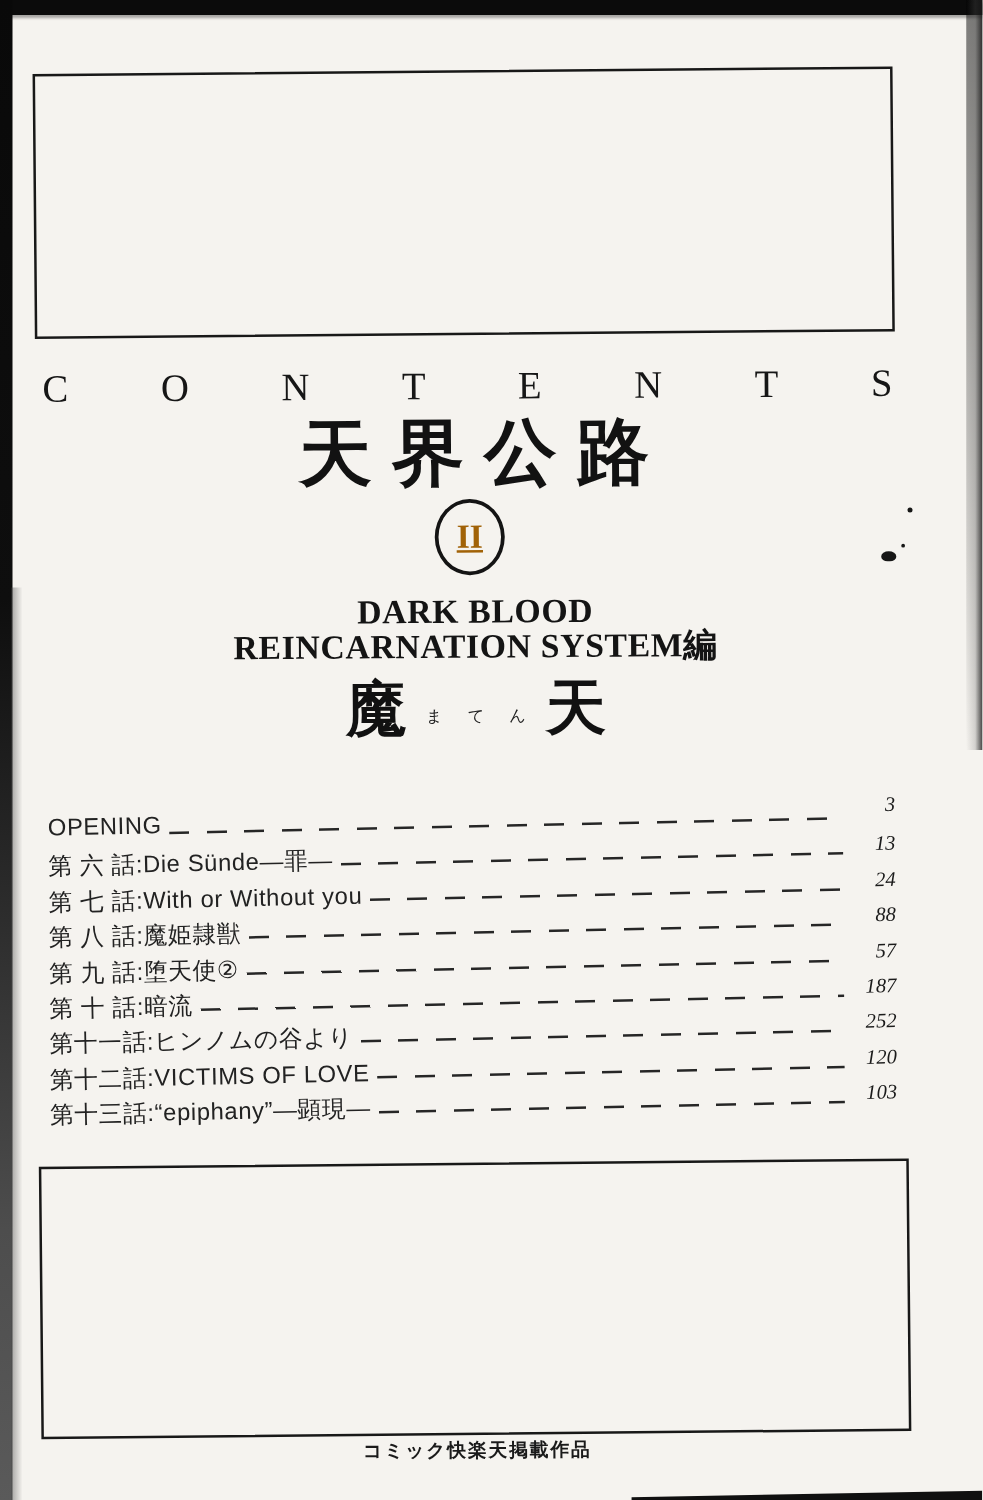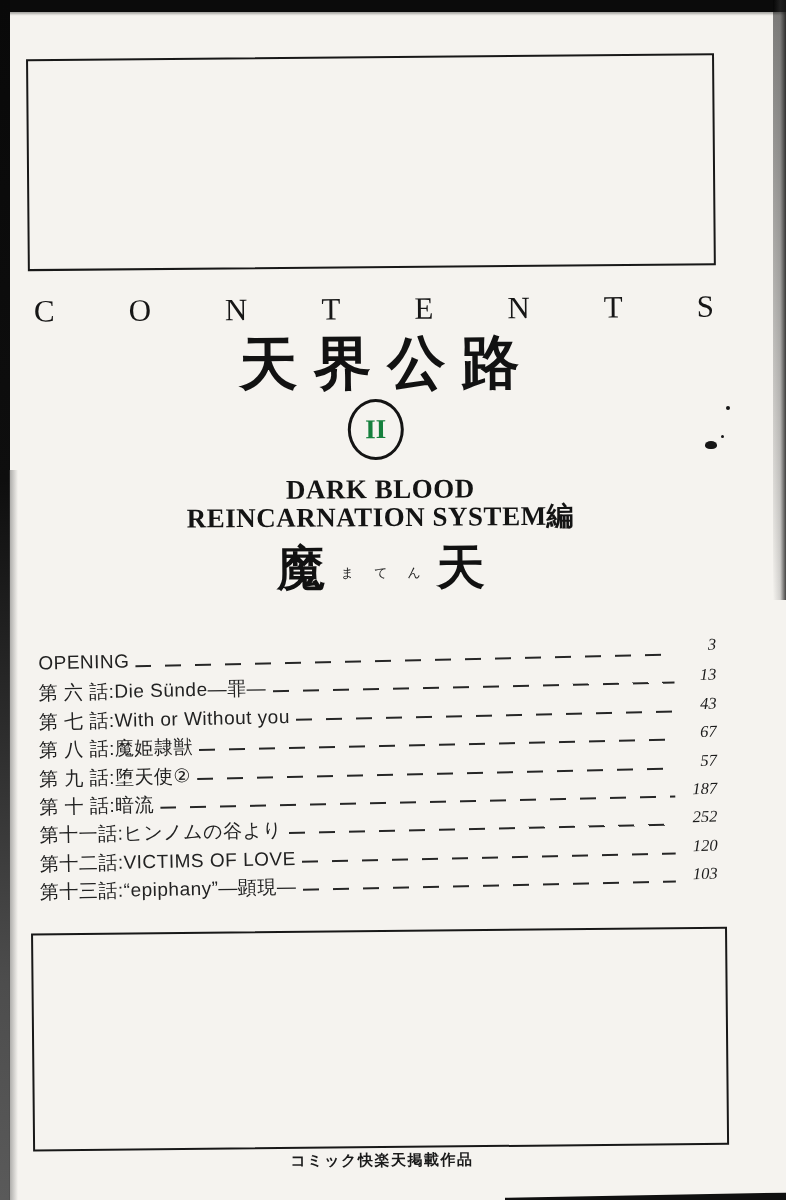--- a/index.html
+++ b/index.html
@@ -63,21 +63,21 @@
     font-size: 58px; line-height: 62px; font-weight: bold;
     letter-spacing: 16px; text-indent: 16px;
     color: #121212;
   }
 
   .volume-circle {
     position: absolute; left: 349px; top: 399px; width: 50px; height: 55px;
     border: 3px solid #141414; border-radius: 50%;
     display: flex; align-items: center; justify-content: center;
     font-family: "Liberation Serif", "DejaVu Serif", serif;
-    font-size: 27px; font-weight: bold; color: #15803d;
+    font-size: 27px; font-weight: bold; color: #a16207; text-decoration: underline;
   }
 
   .arc-title {
     position: absolute; left: 0; right: 24px; top: 475px;
     text-align: center;
     font-family: "Liberation Serif", "DejaVu Serif", serif;
     font-weight: bold; font-size: 27px; line-height: 28px;
     letter-spacing: 0.5px; color: #141414;
   }
 
@@ -183,26 +183,26 @@
         <span class="toc-page">3</span>
       </div>
       <div class="toc-row">
         <span class="toc-label">第 六 話:Die Sünde―罪―</span>
         <span class="toc-leader"></span>
         <span class="toc-page">13</span>
       </div>
       <div class="toc-row">
         <span class="toc-label">第 七 話:With or Without you</span>
         <span class="toc-leader"></span>
-        <span class="toc-page">43</span>
+        <span class="toc-page">24</span>
       </div>
       <div class="toc-row">
         <span class="toc-label">第 八 話:魔姫隷獣</span>
         <span class="toc-leader"></span>
-        <span class="toc-page">67</span>
+        <span class="toc-page">88</span>
       </div>
       <div class="toc-row">
         <span class="toc-label">第 九 話:堕天使②</span>
         <span class="toc-leader"></span>
         <span class="toc-page">57</span>
       </div>
       <div class="toc-row">
         <span class="toc-label">第 十 話:暗流</span>
         <span class="toc-leader"></span>
         <span class="toc-page">187</span>

